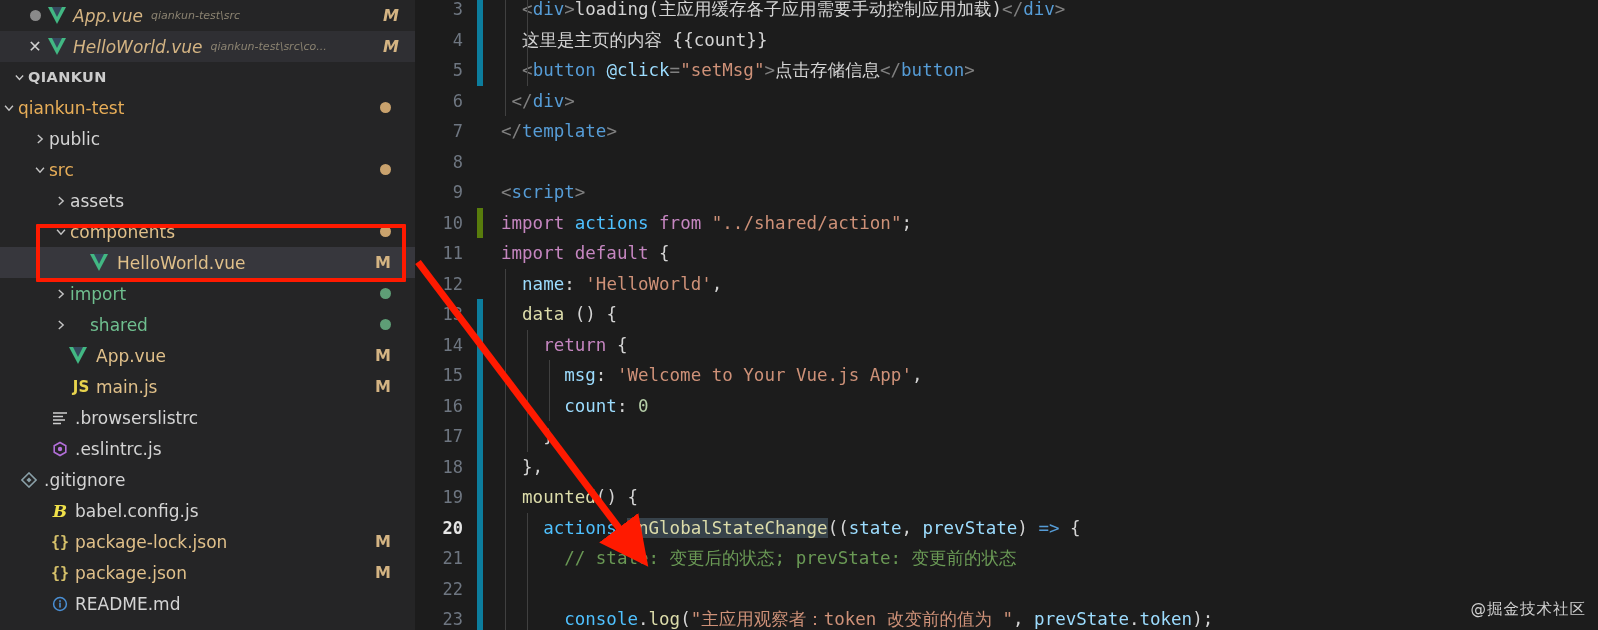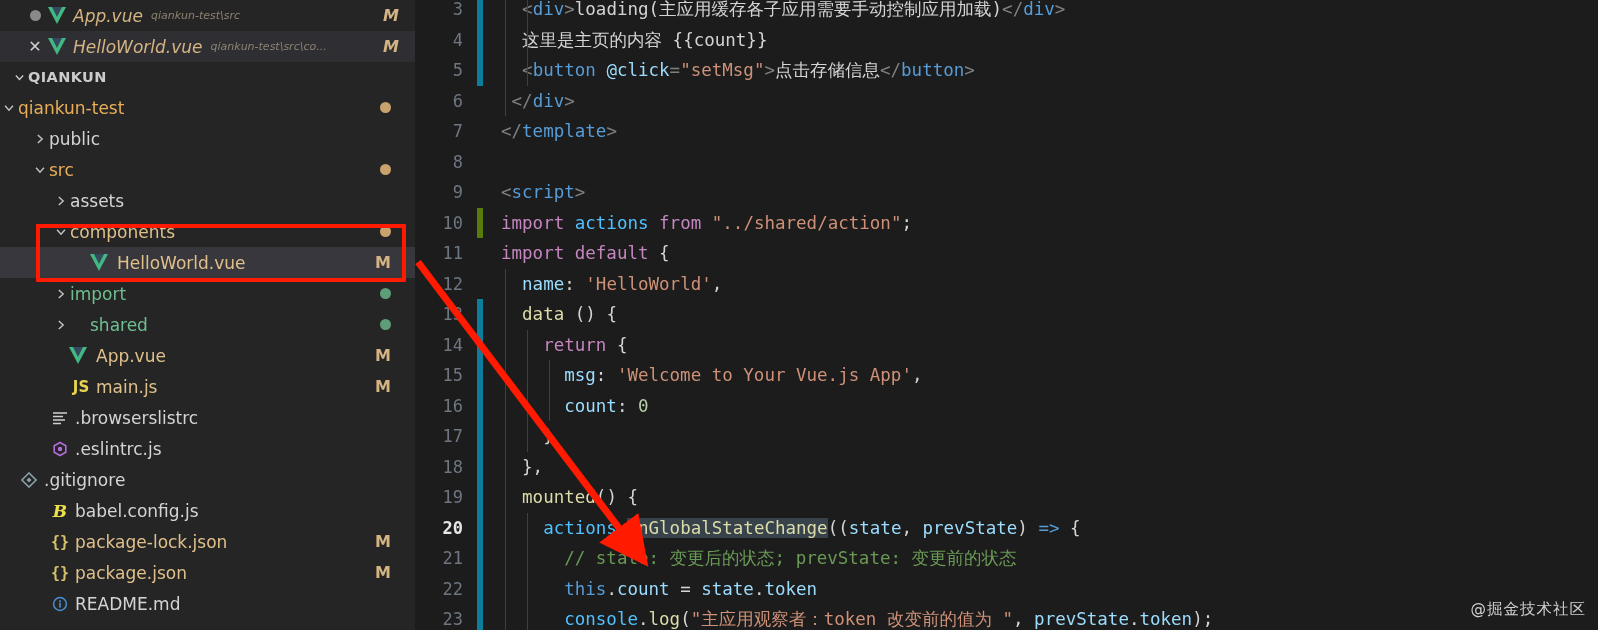--- a/index.html
+++ b/index.html
@@ -452,21 +452,20 @@
           <span class="gutter-mark gm-mod"></span>
           <span class="ln-gap"></span>
           <span class="ln-code"><span class="t-cmt">      // state: 变更后的状态; prevState: 变更前的状态</span></span>
           <span class="indent-guide" style="left: 90px;"></span>
           <span class="indent-guide" style="left: 112px;"></span>
         </div>
         <div class="ln-row">
           <span class="ln-num">22</span>
           <span class="gutter-mark gm-mod"></span>
           <span class="ln-gap"></span>
-          <span class="ln-code"><span class="t-text">      </span><span class="t-kw2">this</span><span class="t-white">.</span><span class="t-prop">count</span><span class="t-white"> = </span><span class="t-attr">state</span><span class="t-white">.</span><span class="t-prop">token</span></span>
           <span class="indent-guide" style="left: 90px;"></span>
           <span class="indent-guide" style="left: 112px;"></span>
         </div>
         <div class="ln-row">
           <span class="ln-num">23</span>
           <span class="gutter-mark gm-mod"></span>
           <span class="ln-gap"></span>
           <span class="ln-code"><span class="t-text">      </span><span class="t-var">console</span><span class="t-white">.</span><span class="t-fn">log</span><span class="t-white">(</span><span class="t-str">"主应用观察者：token 改变前的值为 "</span><span class="t-white">, </span><span class="t-attr">prevState</span><span class="t-white">.</span><span class="t-prop">token</span><span class="t-white">);</span></span>
           <span class="indent-guide" style="left: 90px;"></span>
           <span class="indent-guide" style="left: 112px;"></span>

